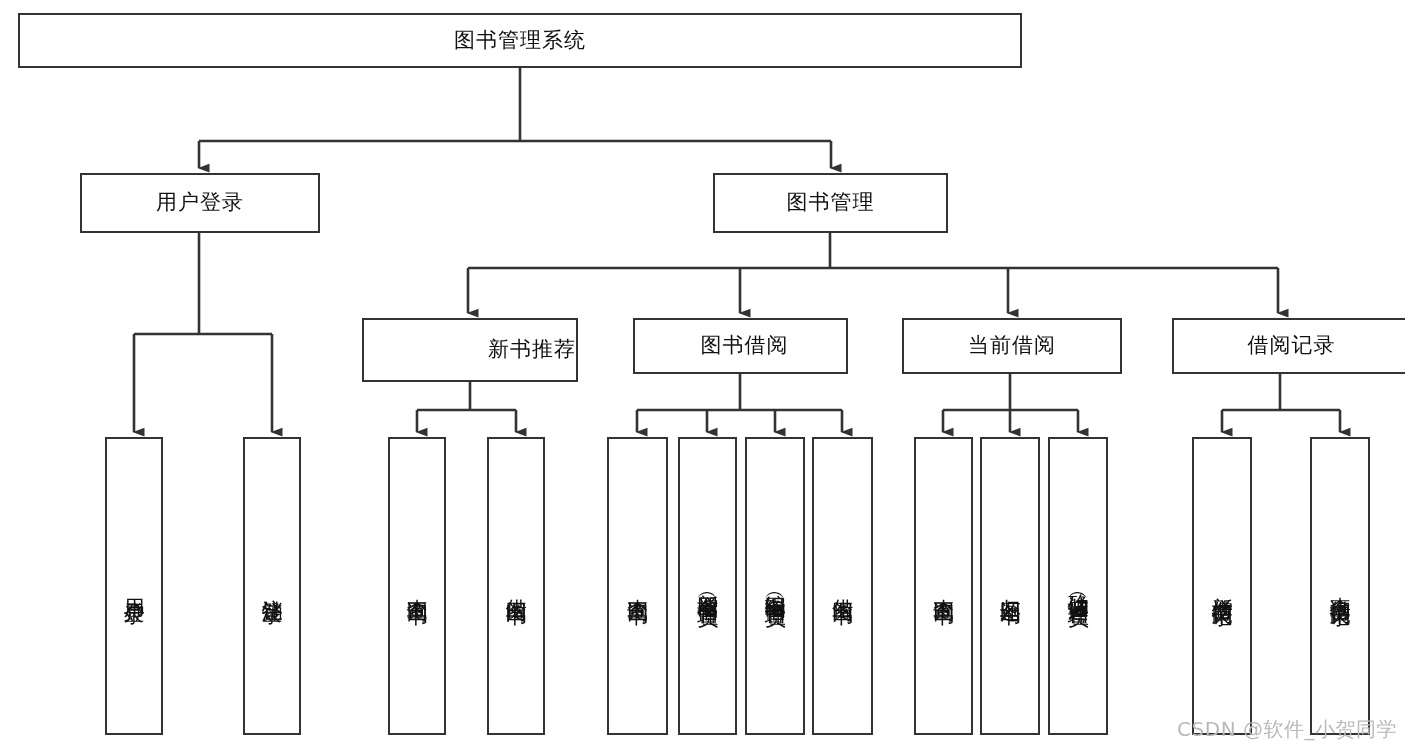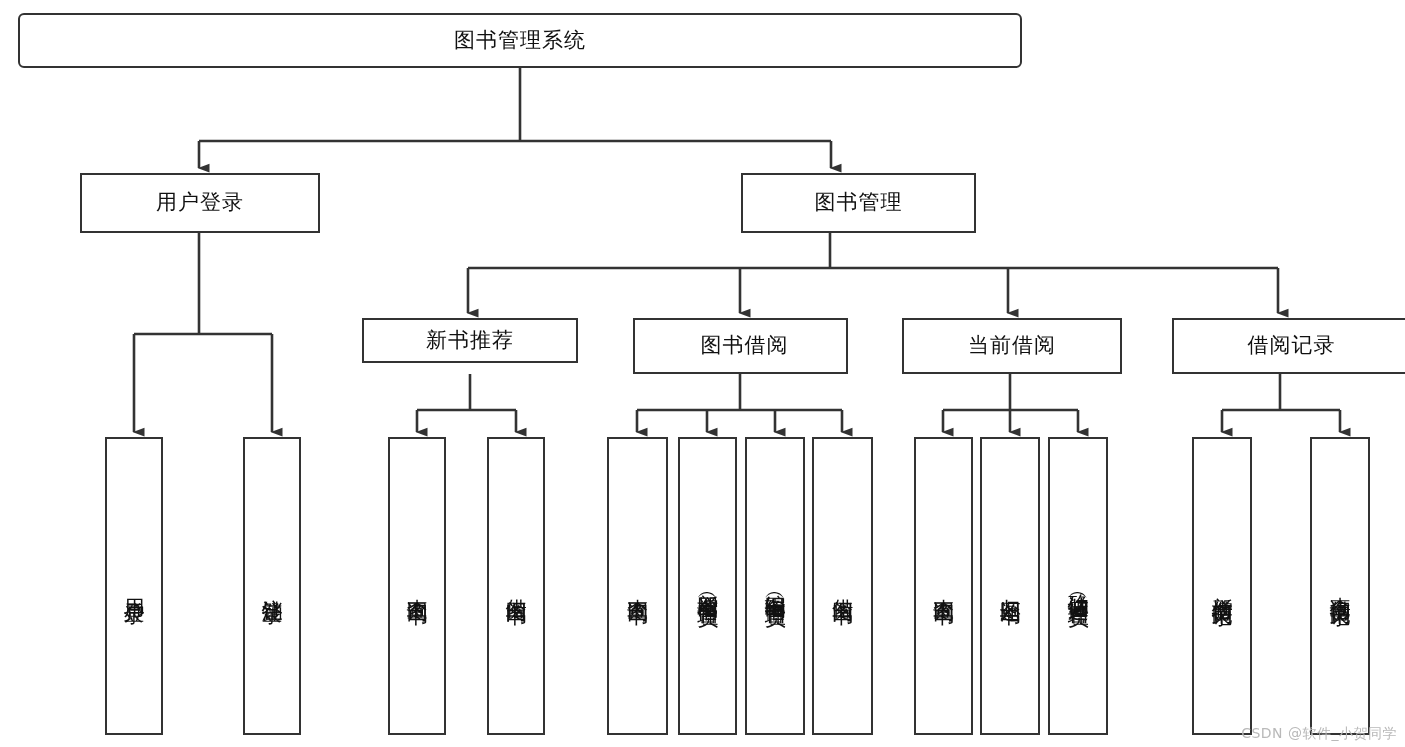--- a/index.html
+++ b/index.html
@@ -53,21 +53,21 @@
     text-align: center;
   }
   .node-box.vert .node-label {
     writing-mode: vertical-rl;
     text-orientation: upright;
   }
   #watermark {
     position: absolute;
     right: 8px;
     bottom: 4px;
-    font-size: 14px;
+    font-size: 20px;
     color: #b9b9b9;
     letter-spacing: 0.5px;
     white-space: nowrap;
     pointer-events: none;
   }
 </style>
 </head>
 <body>
 
 <div id="canvas">
@@ -116,32 +116,32 @@
       <path d="M 1010 410 L 1010 432" marker-end="url(#arrowhead)"></path>
       <path d="M 1078 410 L 1078 432" marker-end="url(#arrowhead)"></path>
 
       <path d="M 1280 374 L 1280 410"></path>
       <path d="M 1222 410 L 1340 410"></path>
       <path d="M 1222 410 L 1222 432" marker-end="url(#arrowhead)"></path>
       <path d="M 1340 410 L 1340 432" marker-end="url(#arrowhead)"></path>
     </g>
   </svg>
 
-  <div class="node-box horiz" style="left:18px; top:13px; width:1004px; height:55px;border-radius:6px;">
+  <div class="node-box horiz" style="left:18px; top:13px; width:1004px; height:55px;">
     <span class="node-label">图书管理系统</span>
   </div>
 
   <div class="node-box horiz" style="left:80px; top:173px; width:240px; height:60px;">
     <span class="node-label">用户登录</span>
   </div>
-  <div class="node-box horiz" style="left:741px; top:173px; width:235px; height:60px;">
+  <div class="node-box horiz" style="left:713px; top:173px; width:235px; height:60px;">
     <span class="node-label">图书管理</span>
   </div>
 
-  <div class="node-box horiz" style="left:362px; top:318px; width:216px; height:45px;">
+  <div class="node-box horiz" style="left:362px; top:318px; width:216px; height:64px;justify-content:flex-end;">
     <span class="node-label">新书推荐</span>
   </div>
   <div class="node-box horiz" style="left:633px; top:318px; width:215px; height:56px;padding-left:8px;">
     <span class="node-label">图书借阅</span>
   </div>
   <div class="node-box horiz" style="left:902px; top:318px; width:220px; height:56px;">
     <span class="node-label">当前借阅</span>
   </div>
   <div class="node-box horiz" style="left:1172px; top:318px; width:239px; height:56px;">
     <span class="node-label">借阅记录</span>

